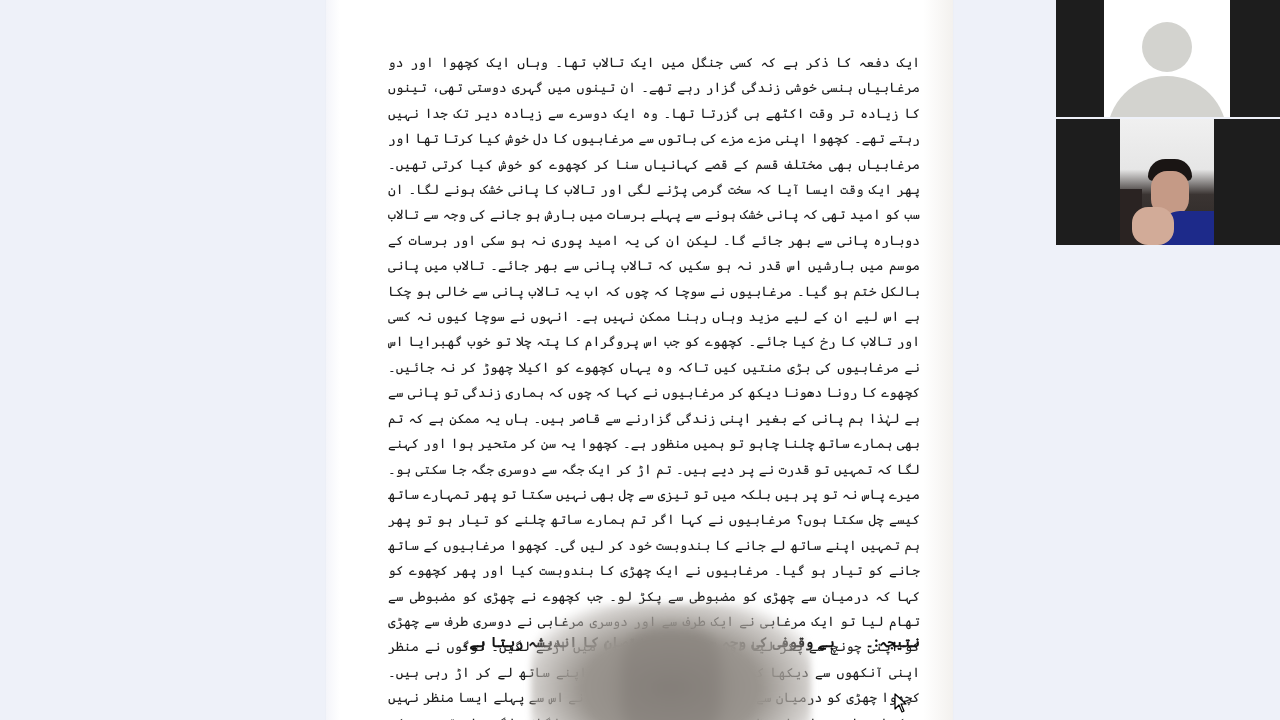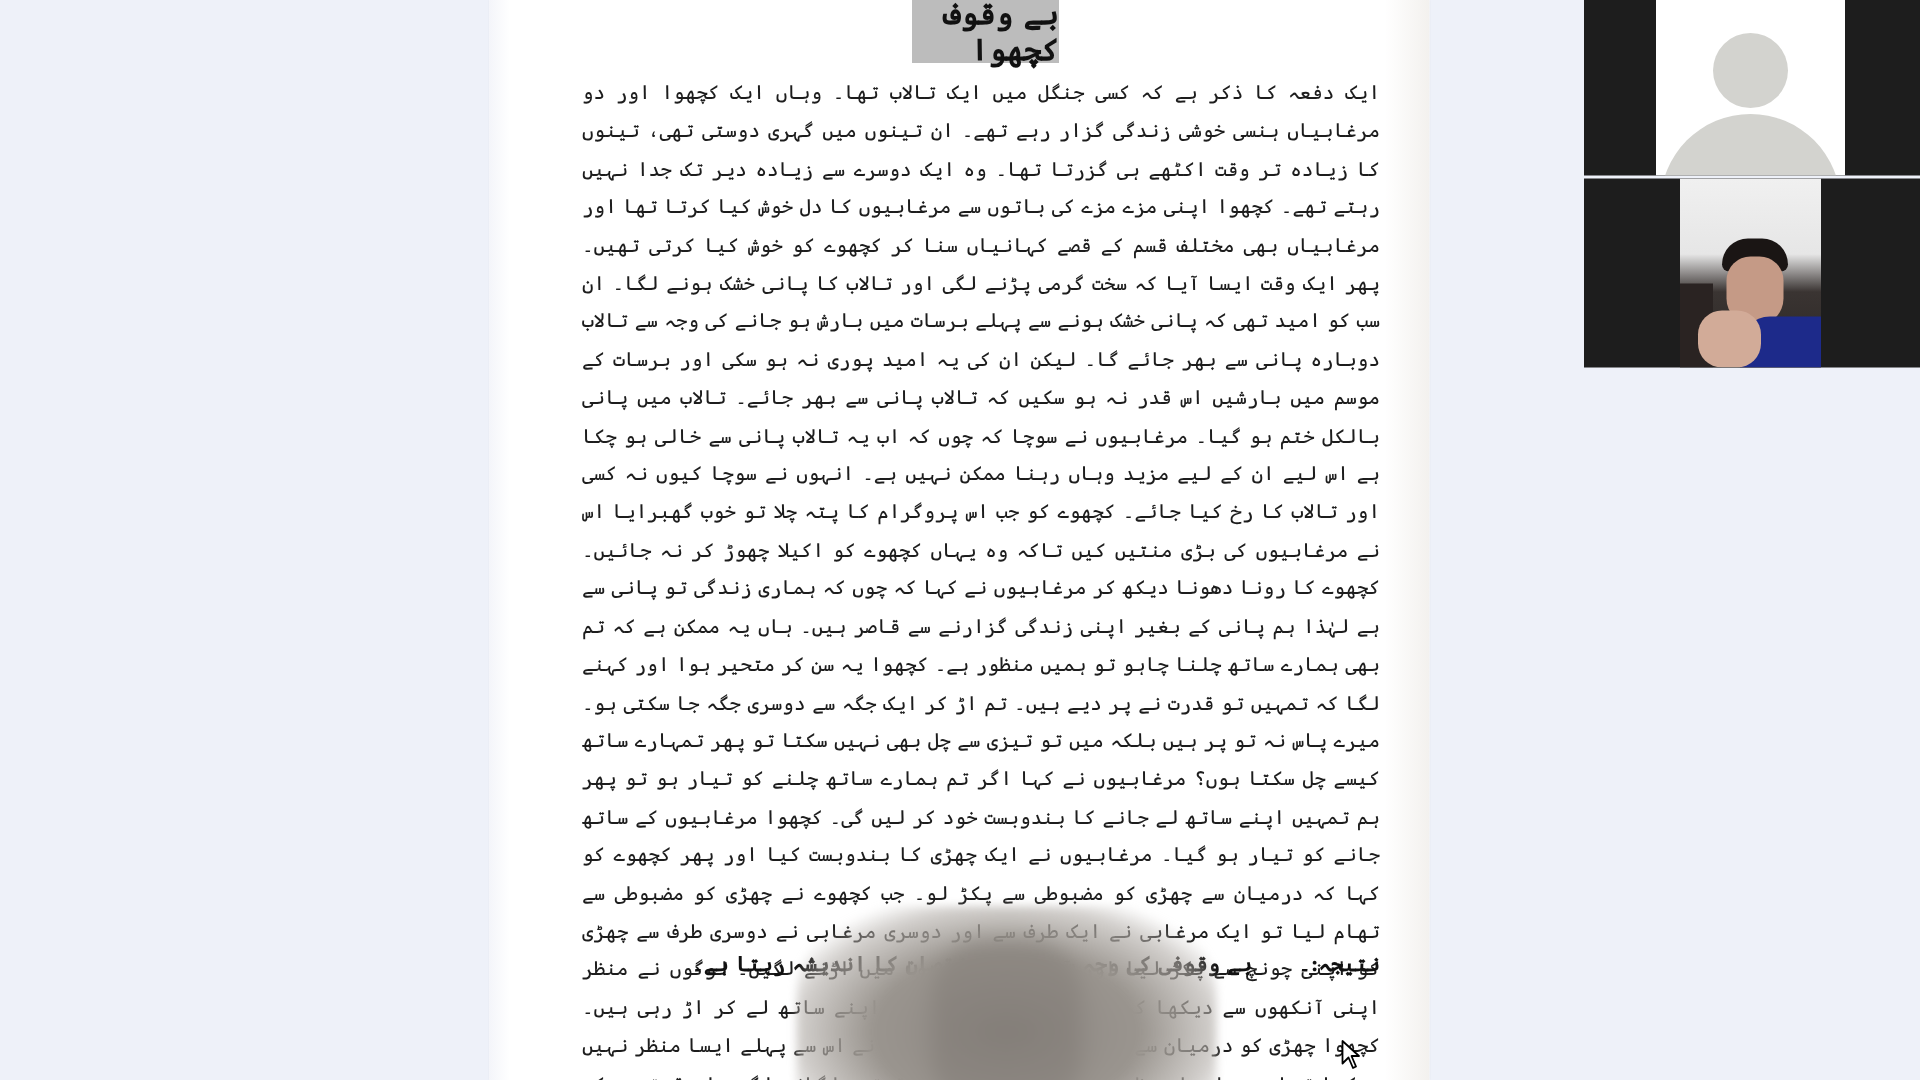--- a/index.html
+++ b/index.html
@@ -116,21 +116,20 @@
   </style>
 </head>
 <body>
 
 <div class="stage">
 
   <div class="doc-page">
     <div class="edge-left"></div>
     <div class="edge-right"></div>
 
-    <div class="title-box">بے وقوف کچھوا</div>
 
     <div class="story">
       <p>ایک دفعہ کا ذکر ہے کہ کسی جنگل میں ایک تالاب تھا۔ وہاں ایک کچھوا اور دو مرغابیاں ہنسی خوشی زندگی گزار رہے تھے۔ ان تینوں میں گہری دوستی تھی، تینوں کا زیادہ تر وقت اکٹھے ہی گزرتا تھا۔ وہ ایک دوسرے سے زیادہ دیر تک جدا نہیں رہتے تھے۔ کچھوا اپنی مزے مزے کی باتوں سے مرغابیوں کا دل خوش کیا کرتا تھا اور مرغابیاں بھی مختلف قسم کے قصے کہانیاں سنا کر کچھوے کو خوش کیا کرتی تھیں۔ پھر ایک وقت ایسا آیا کہ سخت گرمی پڑنے لگی اور تالاب کا پانی خشک ہونے لگا۔ ان سب کو امید تھی کہ پانی خشک ہونے سے پہلے برسات میں بارش ہو جانے کی وجہ سے تالاب دوبارہ پانی سے بھر جائے گا۔ لیکن ان کی یہ امید پوری نہ ہو سکی اور برسات کے موسم میں بارشیں اس قدر نہ ہو سکیں کہ تالاب پانی سے بھر جائے۔ تالاب میں پانی بالکل ختم ہو گیا۔ مرغابیوں نے سوچا کہ چوں کہ اب یہ تالاب پانی سے خالی ہو چکا ہے اس لیے ان کے لیے مزید وہاں رہنا ممکن نہیں ہے۔ انہوں نے سوچا کیوں نہ کسی اور تالاب کا رخ کیا جائے۔ کچھوے کو جب اس پروگرام کا پتہ چلا تو خوب گھبرایا اس نے مرغابیوں کی بڑی منتیں کیں تاکہ وہ یہاں کچھوے کو اکیلا چھوڑ کر نہ جائیں۔ کچھوے کا رونا دھونا دیکھ کر مرغابیوں نے کہا کہ چوں کہ ہماری زندگی تو پانی سے ہے لہٰذا ہم پانی کے بغیر اپنی زندگی گزارنے سے قاصر ہیں۔ ہاں یہ ممکن ہے کہ تم بھی ہمارے ساتھ چلنا چاہو تو ہمیں منظور ہے۔ کچھوا یہ سن کر متحیر ہوا اور کہنے لگا کہ تمہیں تو قدرت نے پر دیے ہیں۔ تم اڑ کر ایک جگہ سے دوسری جگہ جا سکتی ہو۔ میرے پاس نہ تو پر ہیں بلکہ میں تو تیزی سے چل بھی نہیں سکتا تو پھر تمہارے ساتھ کیسے چل سکتا ہوں؟ مرغابیوں نے کہا اگر تم ہمارے ساتھ چلنے کو تیار ہو تو پھر ہم تمہیں اپنے ساتھ لے جانے کا بندوبست خود کر لیں گی۔ کچھوا مرغابیوں کے ساتھ جانے کو تیار ہو گیا۔ مرغابیوں نے ایک چھڑی کا بندوبست کیا اور پھر کچھوے کو کہا کہ درمیان سے چھڑی کو مضبوطی سے پکڑ لو۔ جب کچھوے نے چھڑی کو مضبوطی سے تھام لیا تو ایک مرغابی نے ایک طرف سے اور دوسری مرغابی نے دوسری طرف سے چھڑی کو اپنی چونچ سے پکڑ لیا اور آہستہ آہستہ ہوا میں اڑنے لگیں۔ لوگوں نے منظر اپنی آنکھوں سے دیکھا کہ دو مرغابیاں کچھوے کو اپنے ساتھ لے کر اڑ رہی ہیں۔ کچھوا چھڑی کو درمیان سے تھامے لٹک رہا ہے۔ لوگوں نے اس سے پہلے ایسا منظر نہیں دیکھا تھا۔ وہ ایسا منظر دیکھ کر زور زور سے قہقہے لگانے لگے۔ ان قہقہوں کی آوازیں کچھوے تک جا پہنچیں۔ اسے سخت غصہ آیا۔ وہ چاہتا تھا کہ ان تمام لوگوں کو اپنی پکی دوستی سے آگاہ کر دے۔ تاکہ وہ ان مرغابیوں کا مذاق نہ اڑا سکیں۔ بلکہ اس دوستی پر سب مرغابیوں کی تعریف کریں۔ اس نے یہ سب کچھ بتانے کے لیے اپنا منہ کھولا ہی تھا کہ وہ ہوا میں قلابازیاں کھانے لگا اور دھڑام سے زمین پر آن پڑا۔ اس کو سخت چوٹیں آئیں۔ ادھر مرغابیوں نے اپنا سفر جاری رکھا کیوں کہ مرغابیاں کچھوے کو لینے زمین پر آنے کا خطرہ مول لینے کے لیے تیار نہ تھیں۔</p>
     </div>
 
     <div class="moral">
       <span class="label">نتیجہ:۔</span>
       <span>بے وقوفی کی وجہ سے ہر وقت نقصان کا اندیشہ رہتا ہے۔</span>
     </div>
 

